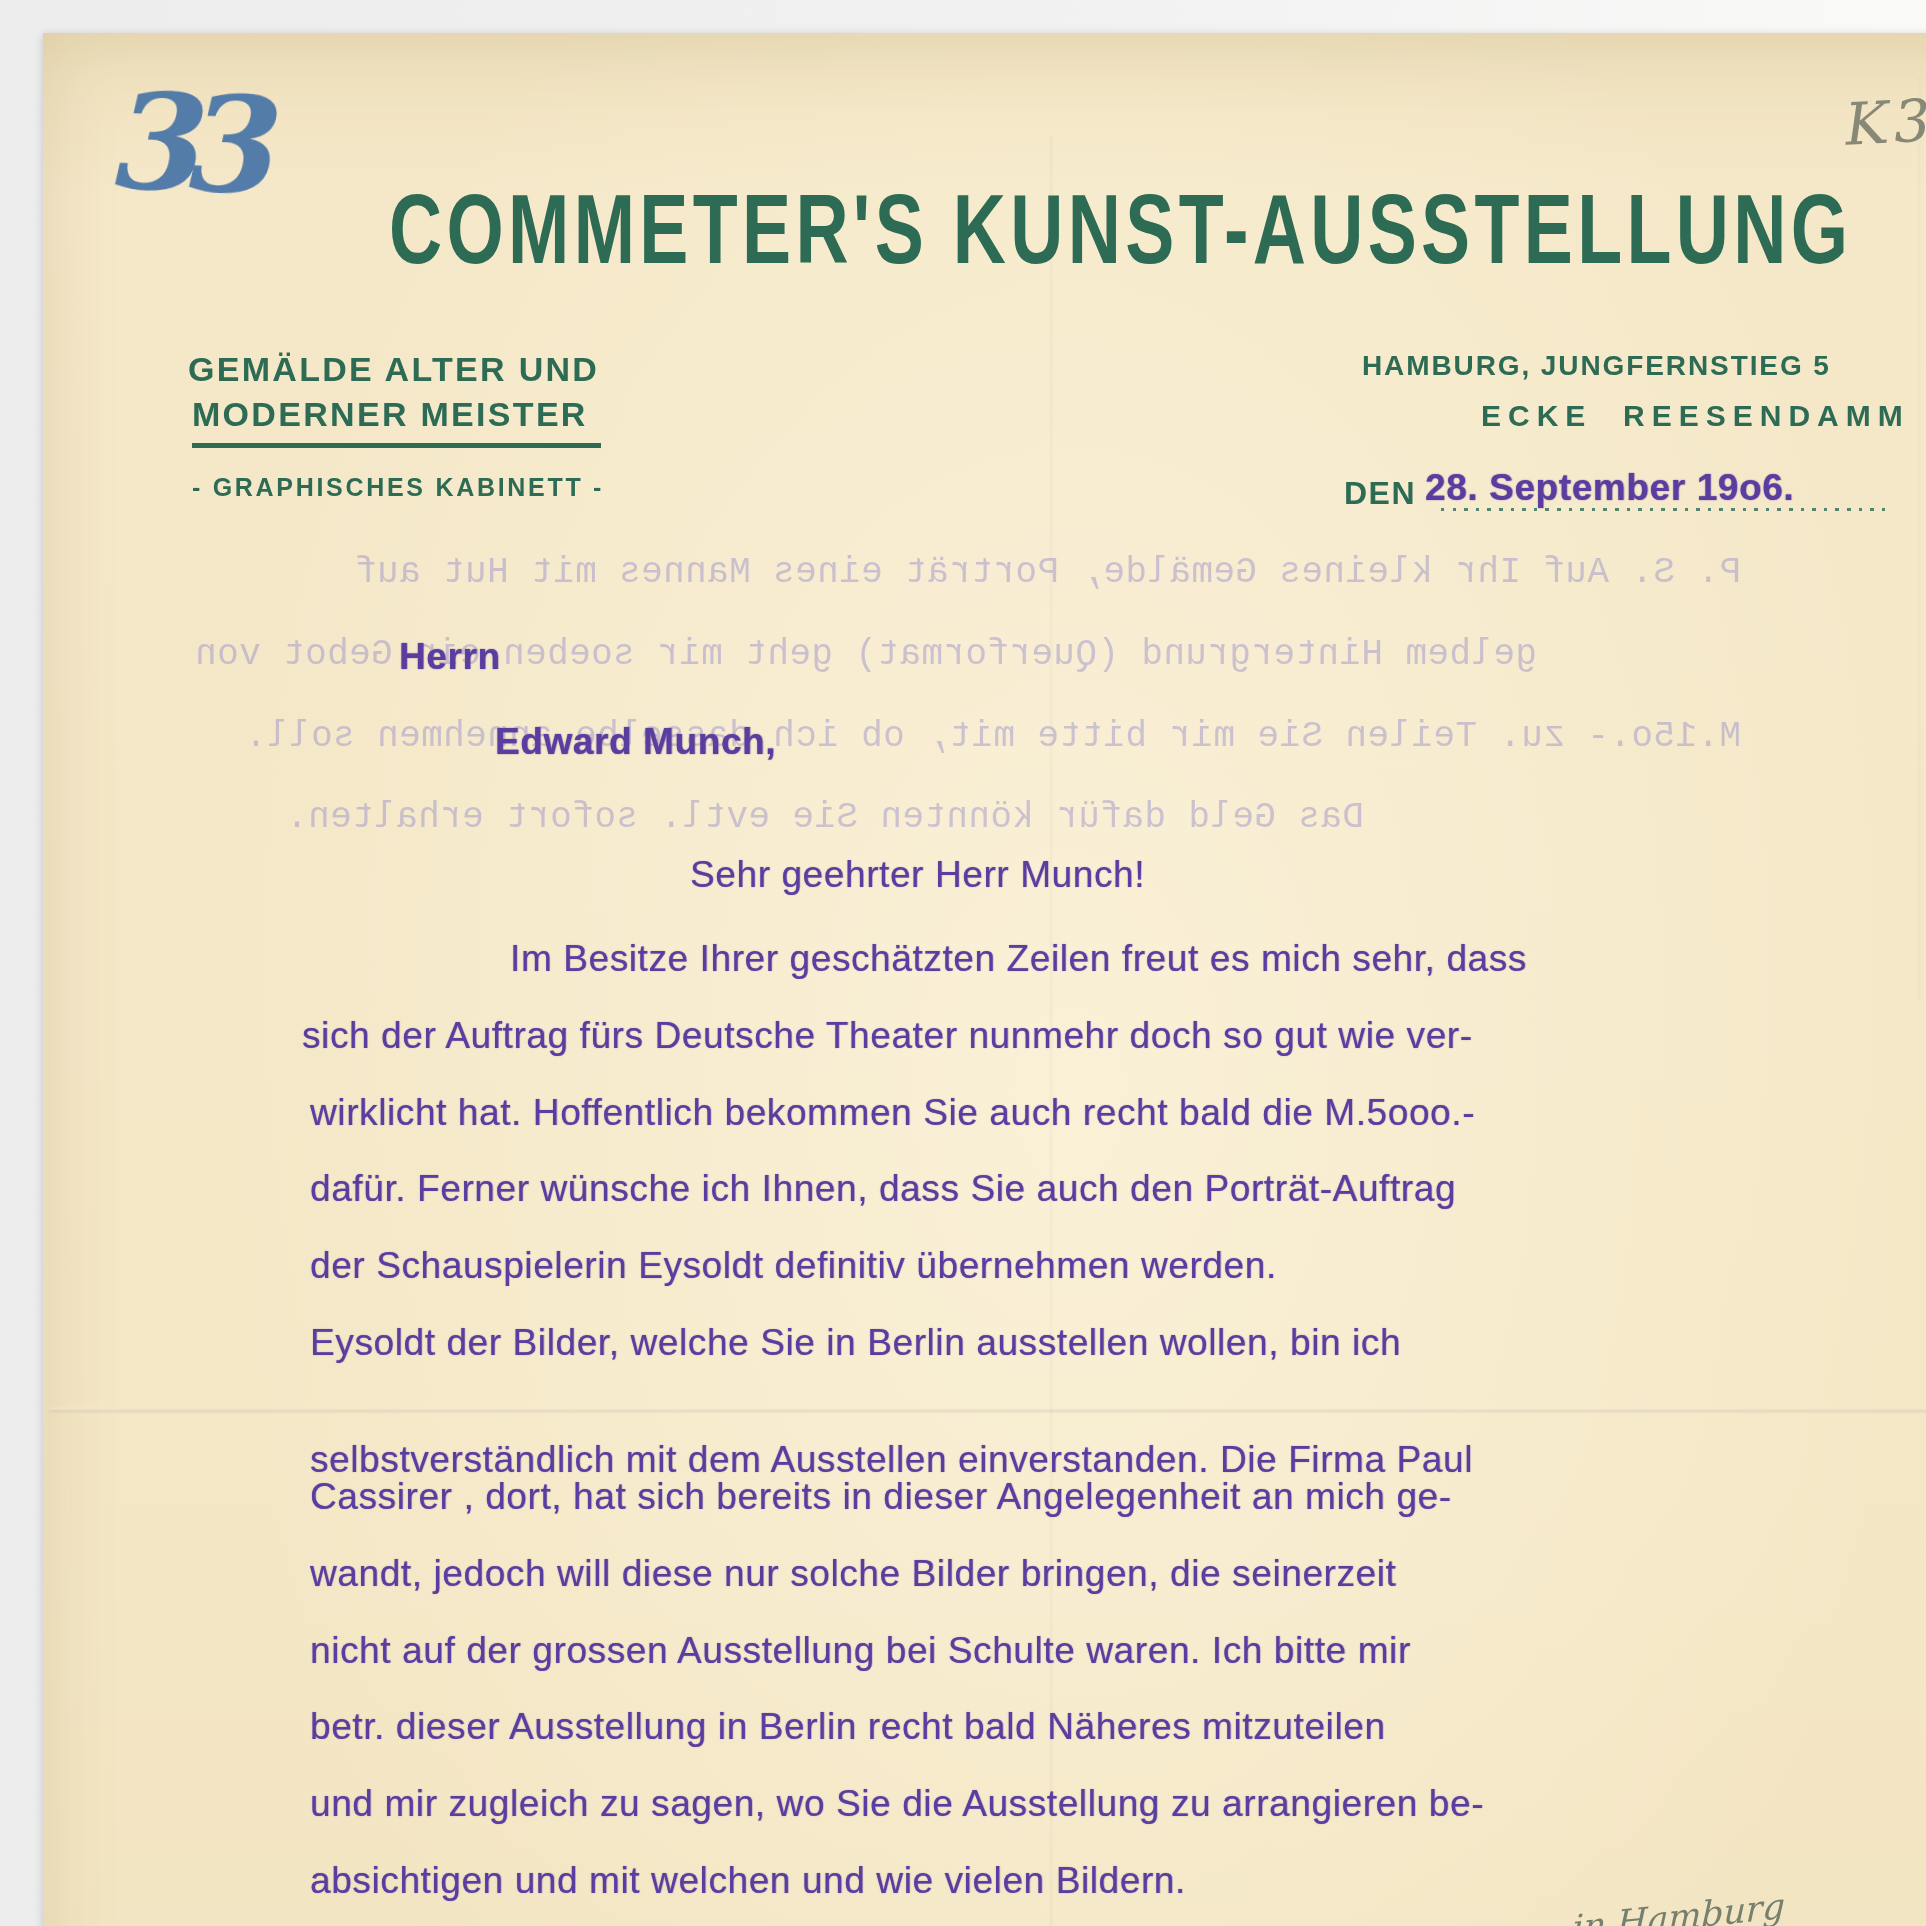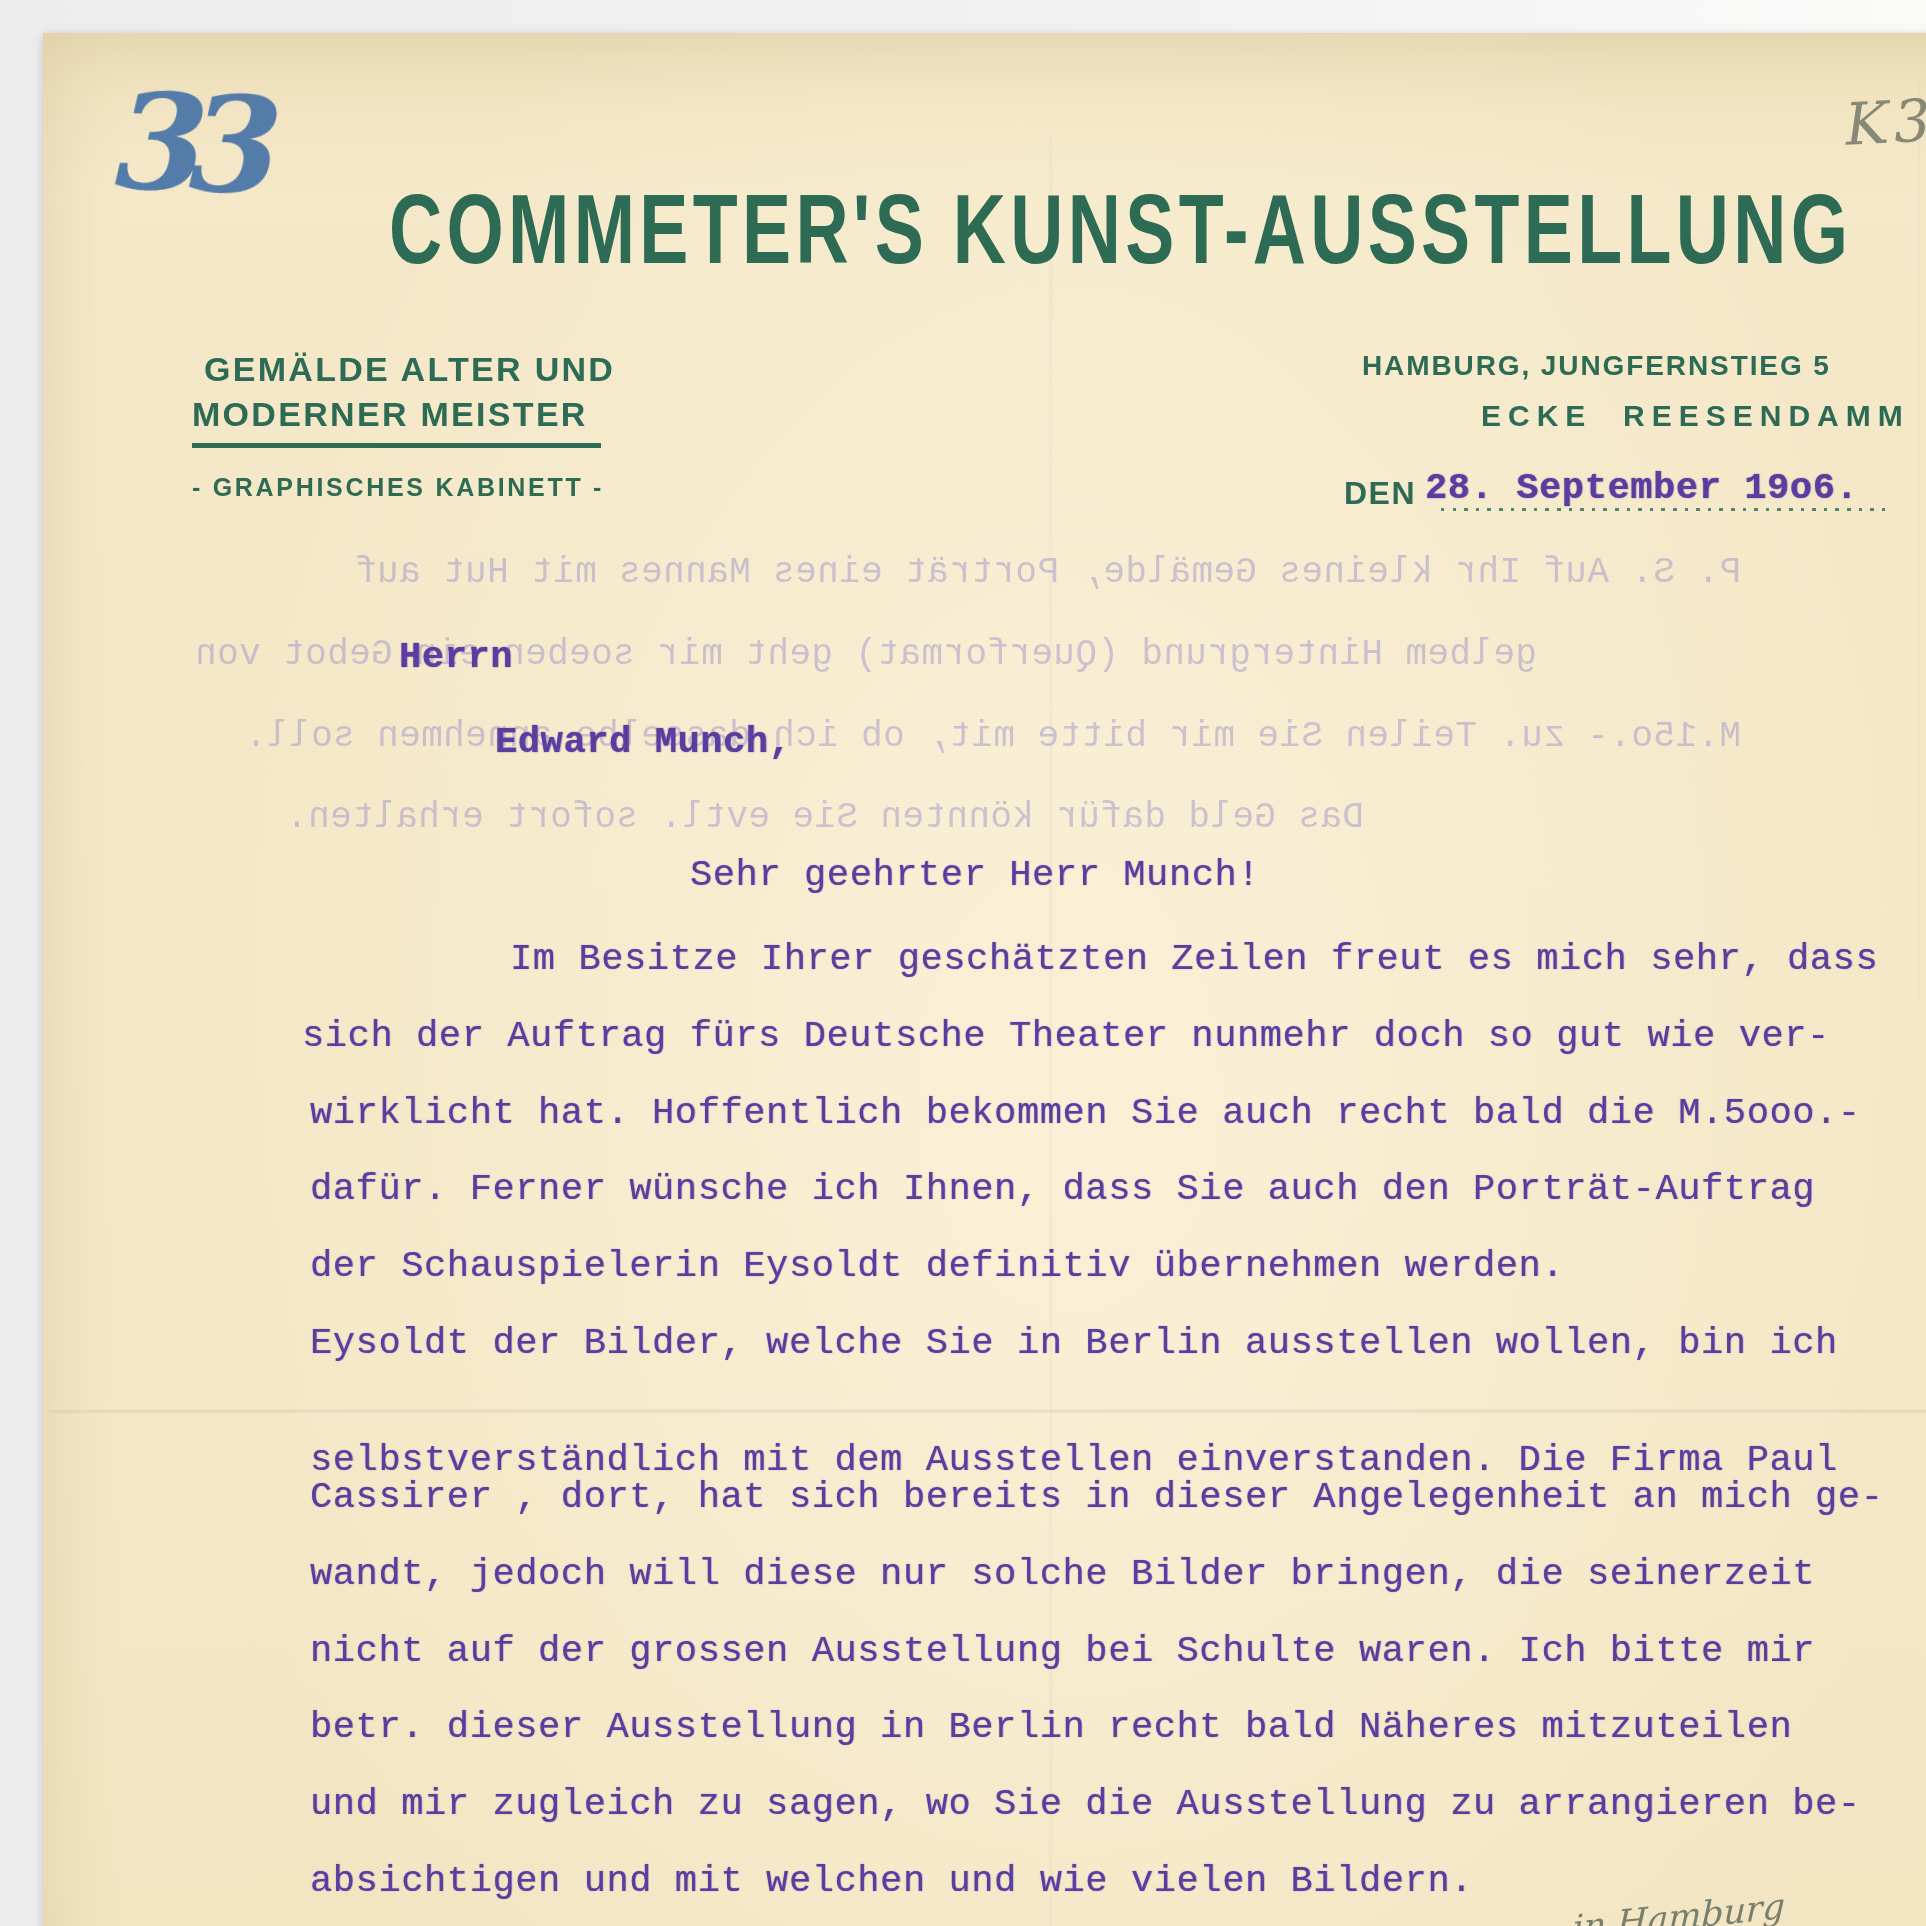--- a/index.html
+++ b/index.html
@@ -29,21 +29,21 @@
   .lh-right1{font-size:28px;letter-spacing:1.9px;}
   .lh-right2{font-size:30px;letter-spacing:7px;}
   .lh-den{font-size:32px;letter-spacing:1.5px;}
   .green-rule{background:#2d6b55;filter:blur(0.2px);}
   .dotline{
     height:2.7px;
     background:repeating-linear-gradient(90deg,rgba(45,107,85,.8) 0 3.5px,rgba(45,107,85,0) 3.5px 11.6px);
   }
   
   .typed{
-    font-family:Liberation Mono, monospace;
+    font-family:Liberation Sans, sans-serif;
     font-size:37px;letter-spacing:0.6px;color:#5a3e9f;white-space:pre;
     text-shadow:0 0 1.2px rgba(90,62,159,.55), 0.8px 0 0.4px rgba(90,62,159,.25);
   }
   .typed.strong{font-weight:bold;text-shadow:0 0 1.5px rgba(90,62,159,.65),0.8px 0 0.8px rgba(90,62,159,.4);}
   
   .mirror{
     font-family:"Liberation Mono","DejaVu Sans Mono",monospace;
     font-size:36px;letter-spacing:0.4px;color:#8d86c9;white-space:pre;
     width:1464px;text-align:left;
     transform:scaleX(-1);transform-origin:center;
@@ -82,21 +82,21 @@
 
     <div class="abs crease-h" style="left:50px;top:1408px;width:2042px;"></div>
     <div class="abs crease-v" style="left:1048px;top:135px;height:2485px;opacity:.55;"></div>
     <div class="abs crease-v" style="left:1916px;top:77px;height:925px;opacity:.35;"></div>
 
     <div class="abs crayon" style="left:116px;top:65px;">33</div>
     <div class="abs pencil" style="left:1845px;top:85px;">K3856</div>
 
     <div class="abs lh title" style="left:389px;top:174px;">COMMETER'S KUNST-AUSSTELLUNG</div>
 
-    <div class="abs lh lh-left1" style="left:204px;top:350px;">GEMÄLDE ALTER UND</div>
+    <div class="abs lh lh-left1" style="left:188px;top:350px;">GEMÄLDE ALTER UND</div>
     <div class="abs lh lh-left1" style="left:192px;top:395px;">MODERNER MEISTER</div>
     <div class="abs green-rule" style="left:192px;top:443px;width:409px;height:5px;"></div>
     <div class="abs lh lh-sub" style="left:192px;top:473px;">- GRAPHISCHES KABINETT -</div>
 
     <div class="abs lh lh-right1" style="left:1362px;top:350px;">HAMBURG, JUNGFERNSTIEG 5</div>
     <div class="abs lh lh-right2" style="left:1481px;top:399px;">ECKE  REESENDAMM</div>
     <div class="abs lh lh-den" style="left:1344px;top:475px;">DEN</div>
     <div class="abs dotline" style="left:1441px;top:508px;width:447px;"></div>
     <div class="abs typed strong" style="left:1425px;top:467px;">28. September 19o6.</div>
 

